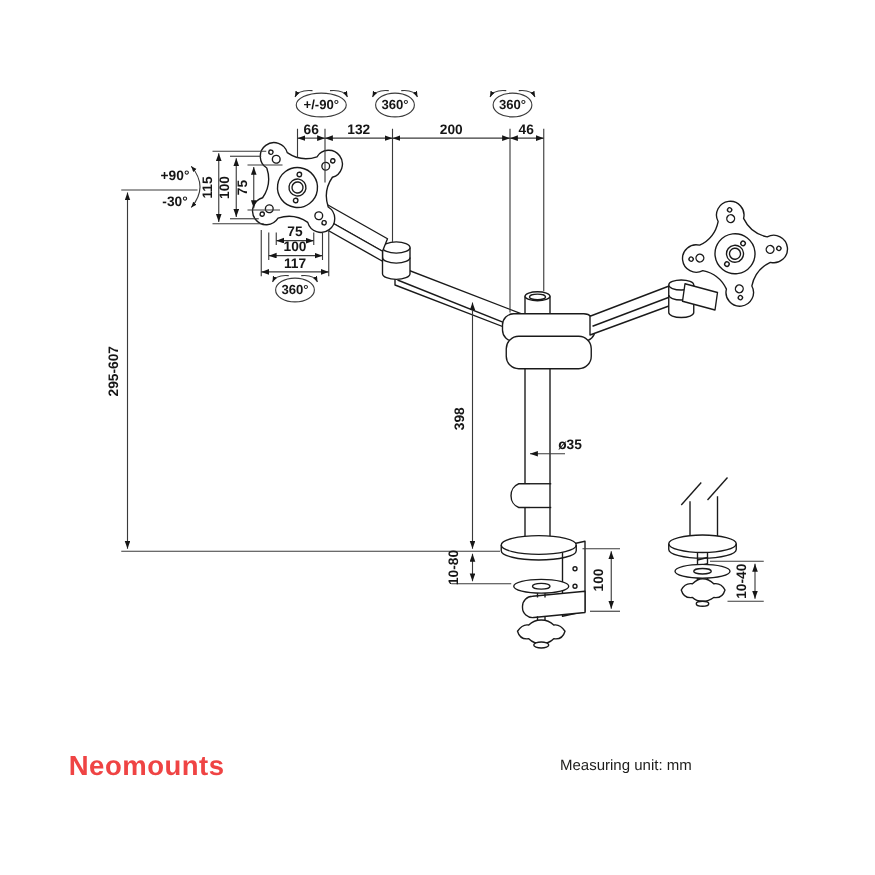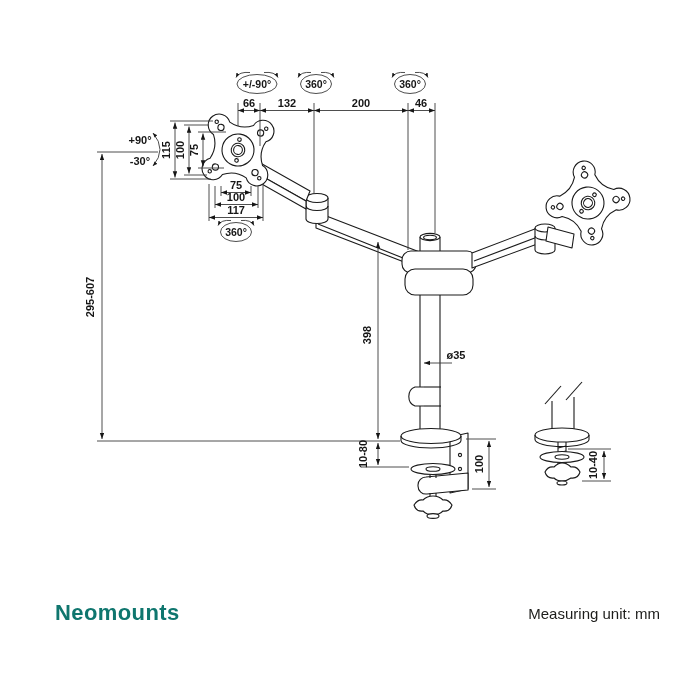--- a/index.html
+++ b/index.html
@@ -3,23 +3,23 @@
 <meta charset="utf-8">
 <style>
   html,body{margin:0;padding:0;background:#fff;}
   body{width:700px;height:700px;position:relative;overflow:hidden;
        font-family:"Liberation Sans",sans-serif;}
   .stage{position:absolute;left:0;top:0;width:700px;height:700px;}
   svg{position:absolute;left:0;top:0;}
   .dim{font:bold 11px "Liberation Sans",sans-serif;fill:#161616;stroke:none;}
   .rot{font:bold 10.5px "Liberation Sans",sans-serif;fill:#161616;stroke:none;}
   .brand{position:absolute;left:55px;top:600px;font-size:22px;letter-spacing:.4px;
-         color:#0f766e;font-weight:bold;}
-  .unit{position:absolute;left:448px;top:605px;width:212px;text-align:right;
-        font-size:15px;color:#1d1d1b;}
+         color:#ef4444;font-weight:bold;}
+  .unit{position:absolute;left:448px;top:605px;width:212px;
+        font-size:12px;color:#1d1d1b;}
 </style>
 </head>
 <body>
 
 <div class="stage">
 <svg width="700" height="700" viewBox="0 0 700 700">
   <defs>
     <marker id="ah" markerWidth="8" markerHeight="6" refX="7" refY="2.5" orient="auto-start-reverse">
       <path d="M0,0 L7,2.5 L0,5 Z" fill="#161616" stroke="none"></path>
     </marker>

